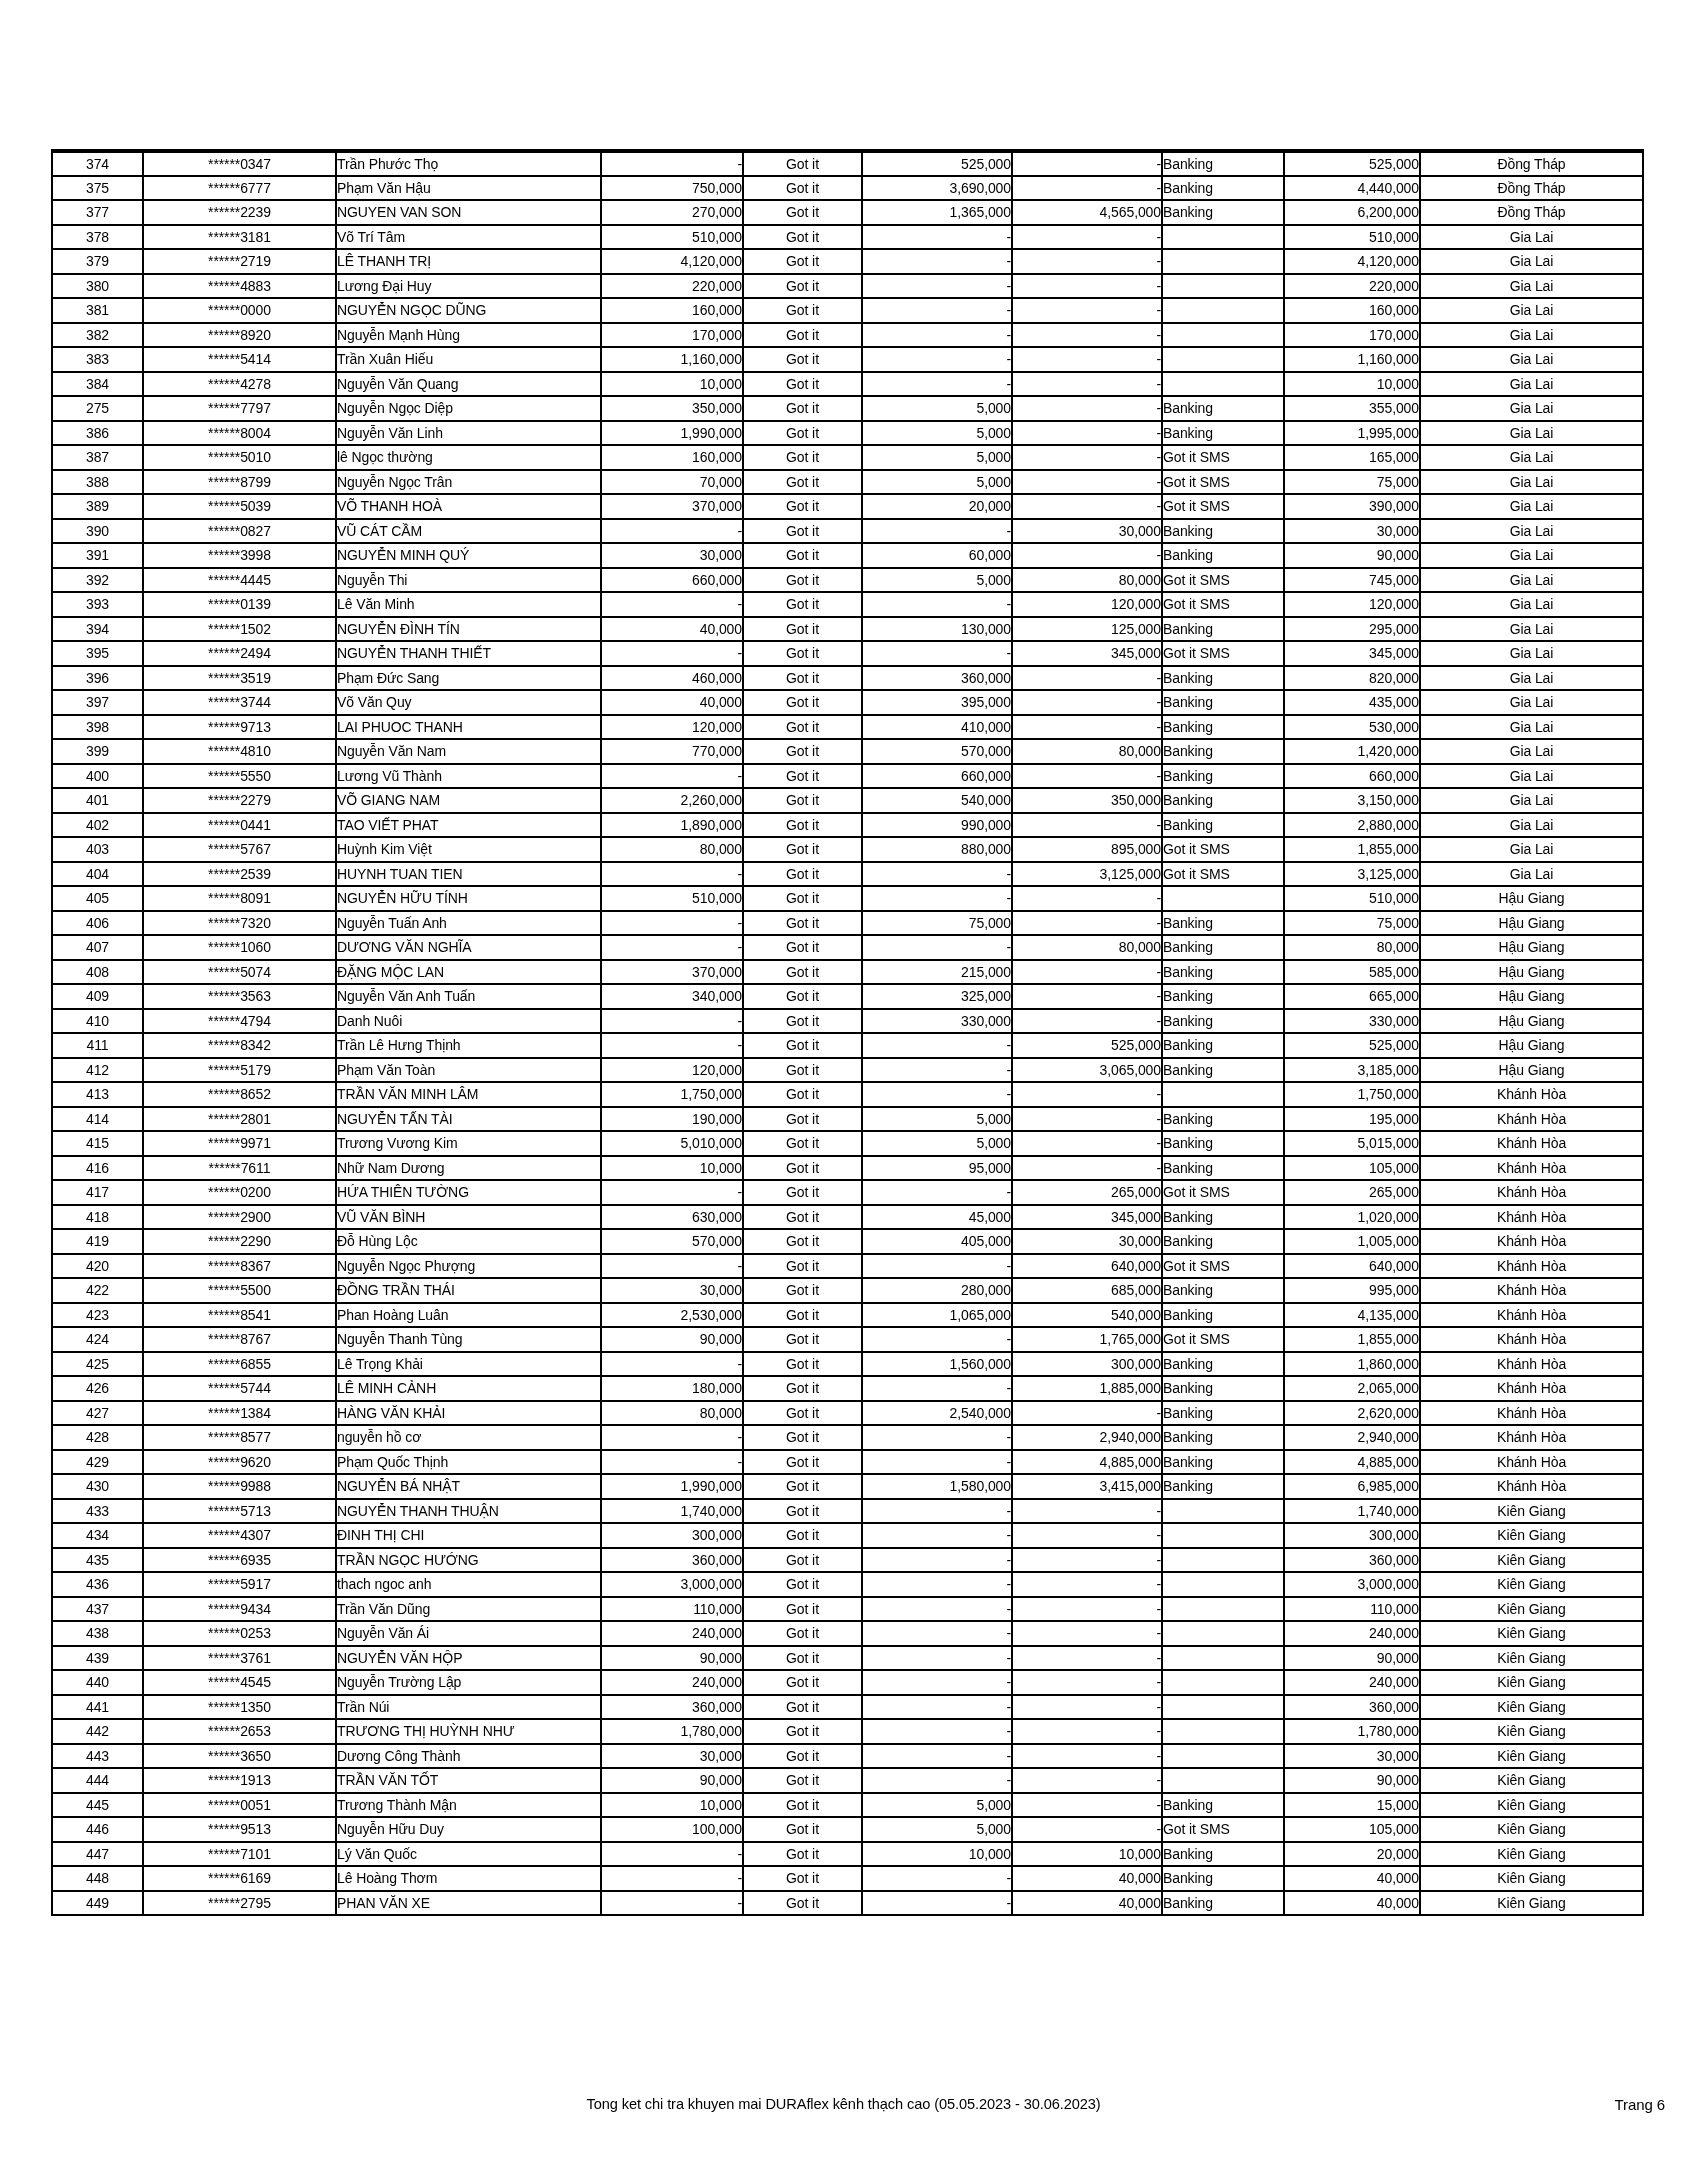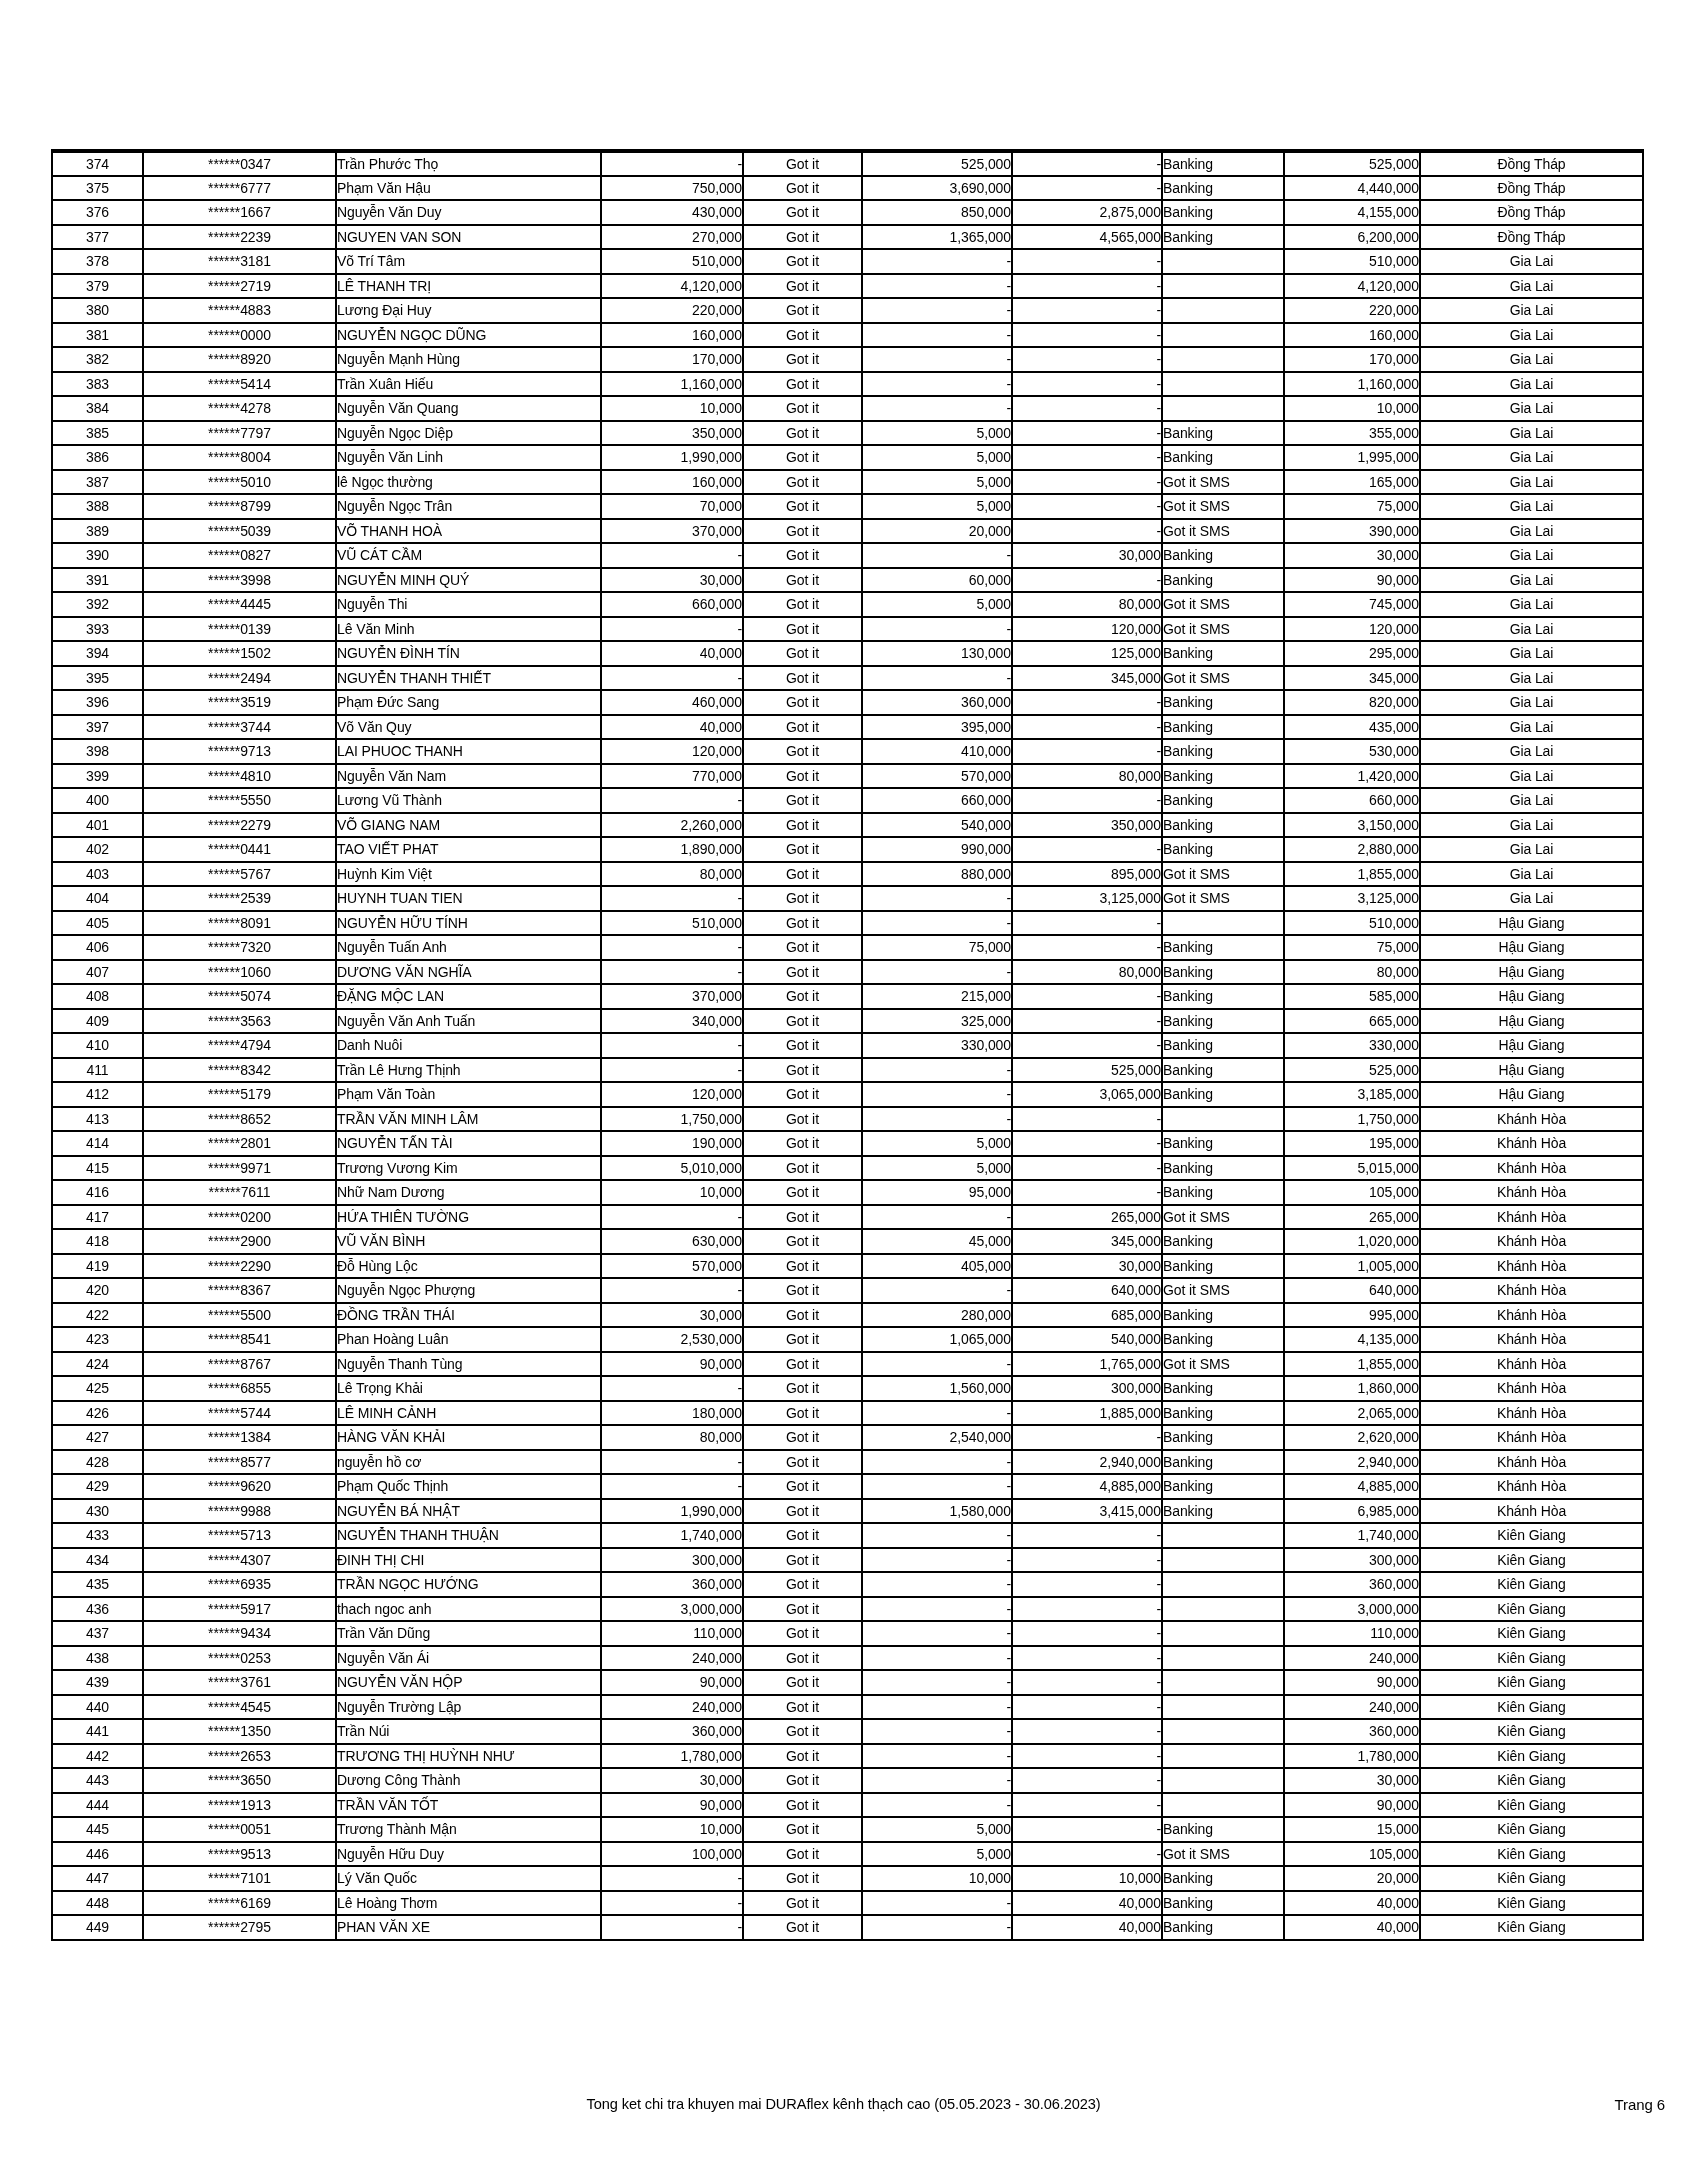--- a/index.html
+++ b/index.html
@@ -97,32 +97,20 @@
           <td class="l">Phạm Văn Hậu</td>
           <td class="amt">750,000</td>
           <td class="c">Got it</td>
           <td class="amt">3,690,000</td>
           <td class="amt dash">-</td>
           <td class="l">Banking</td>
           <td class="amt">4,440,000</td>
           <td class="c">Đồng Tháp</td>
         </tr>
         <tr>
-          <td class="c">376</td>
-          <td class="c">******1667</td>
-          <td class="l">Nguyễn Văn Duy</td>
-          <td class="amt">430,000</td>
-          <td class="c">Got it</td>
-          <td class="amt">850,000</td>
-          <td class="amt">2,875,000</td>
-          <td class="l">Banking</td>
-          <td class="amt">4,155,000</td>
-          <td class="c">Đồng Tháp</td>
-        </tr>
-        <tr>
           <td class="c">377</td>
           <td class="c">******2239</td>
           <td class="l">NGUYEN VAN SON</td>
           <td class="amt">270,000</td>
           <td class="c">Got it</td>
           <td class="amt">1,365,000</td>
           <td class="amt">4,565,000</td>
           <td class="l">Banking</td>
           <td class="amt">6,200,000</td>
           <td class="c">Đồng Tháp</td>
@@ -205,21 +193,21 @@
           <td class="l">Nguyễn Văn Quang</td>
           <td class="amt">10,000</td>
           <td class="c">Got it</td>
           <td class="amt dash">-</td>
           <td class="amt dash">-</td>
           <td class="l"></td>
           <td class="amt">10,000</td>
           <td class="c">Gia Lai</td>
         </tr>
         <tr>
-          <td class="c">385</td>
+          <td class="c">275</td>
           <td class="c">******7797</td>
           <td class="l">Nguyễn Ngọc Diệp</td>
           <td class="amt">350,000</td>
           <td class="c">Got it</td>
           <td class="amt">5,000</td>
           <td class="amt dash">-</td>
           <td class="l">Banking</td>
           <td class="amt">355,000</td>
           <td class="c">Gia Lai</td>
         </tr>

